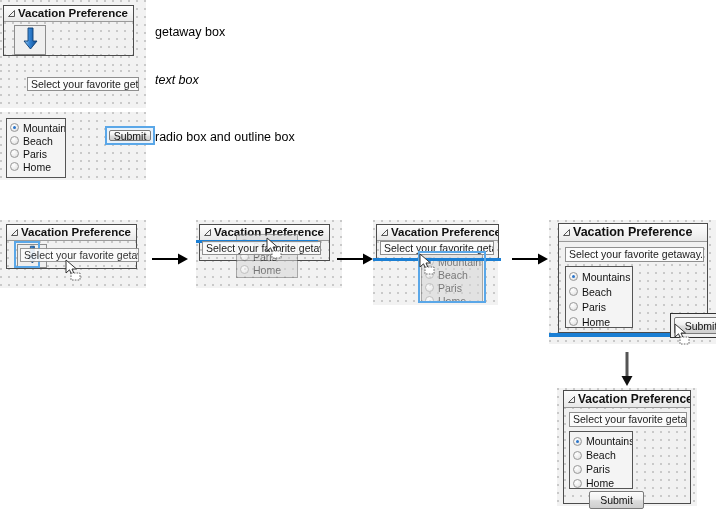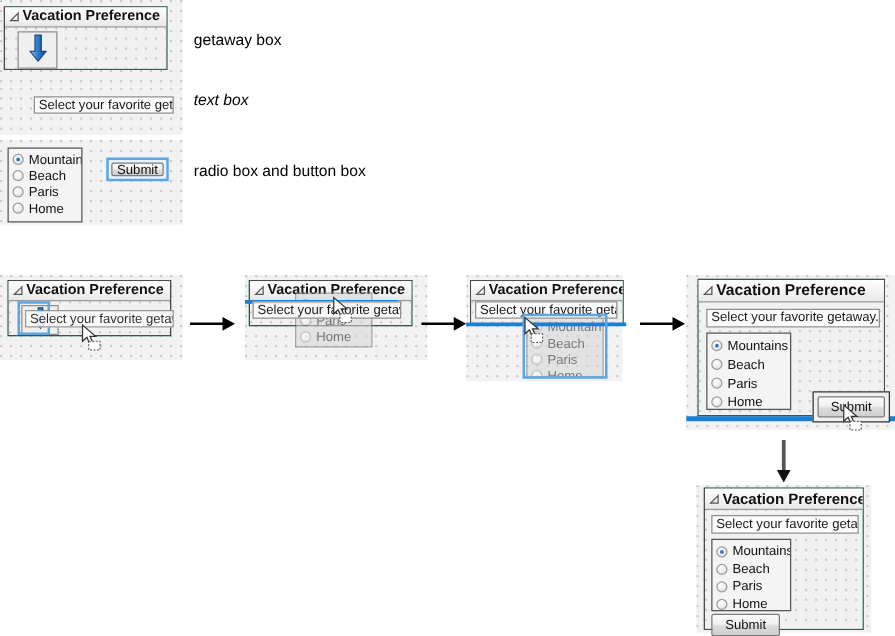--- a/index.html
+++ b/index.html
@@ -53,21 +53,21 @@
   .radio-row .lbl{font-size:10.5px;color:#101010;}
   .rdot{
     width:9px;height:9px;border-radius:50%;flex:none;box-sizing:border-box;
     background:radial-gradient(circle at 35% 30%,#ffffff 0%,#ededed 55%,#d2d2d2 100%);
     border:1px solid #9a9a9a;position:relative;
   }
   .rdot.on::after{
     content:"";position:absolute;left:2px;top:2px;width:3px;height:3px;border-radius:50%;
     background:#2a74c8;
   }
-  .btnbox{position:absolute;box-sizing:border-box;}
+  .btnbox{position:absolute;box-sizing:border-box;margin-left:20px;}
   .focusring{border:2px solid #5aa7e8;background:#eaf3fb;padding:2px;box-sizing:border-box;}
   .btn{
     width:100%;height:100%;box-sizing:border-box;
     background:linear-gradient(180deg,#fcfcfc 0%,#f0f0f0 45%,#dcdcdc 55%,#cfcfcf 100%);
     border:1px solid #7a7a7a;border-radius:2px;
     display:flex;align-items:center;justify-content:center;
     font-size:10.5px;color:#101010;white-space:nowrap;
   }
   
   .caption{position:absolute;font-size:12.5px;color:#000;white-space:nowrap;}
@@ -138,21 +138,21 @@
     <span class="lbl">Home</span>
   </div>
 </div>
 
 <div class="btnbox focusring" style="left:85px;top:126px;width:50px;height:19px;">
   <div class="btn">
     <span>Submit</span>
   </div>
 </div>
 
-<div class="caption" style="left:155px;top:130px;">radio box and button box</div>
+<div class="caption" style="left:155px;top:130px;">radio box and outline box</div>
 
 <div class="canvas" style="left:0;top:220px;width:146px;height:68px;"></div>
 
 <div class="panel" style="left:6px;top:224px;width:131px;height:45px;">
   <div class="panel-inner"></div>
   <div class="titlebar" style="position:relative;z-index:2;">
     <span class="tri">
       <svg width="9" height="9" viewBox="0 0 9 9">
           <path d="M7.5 1.5 L1.5 7.5 L7.5 7.5 Z" fill="none" stroke="#555" stroke-width="1"></path>
         </svg>

